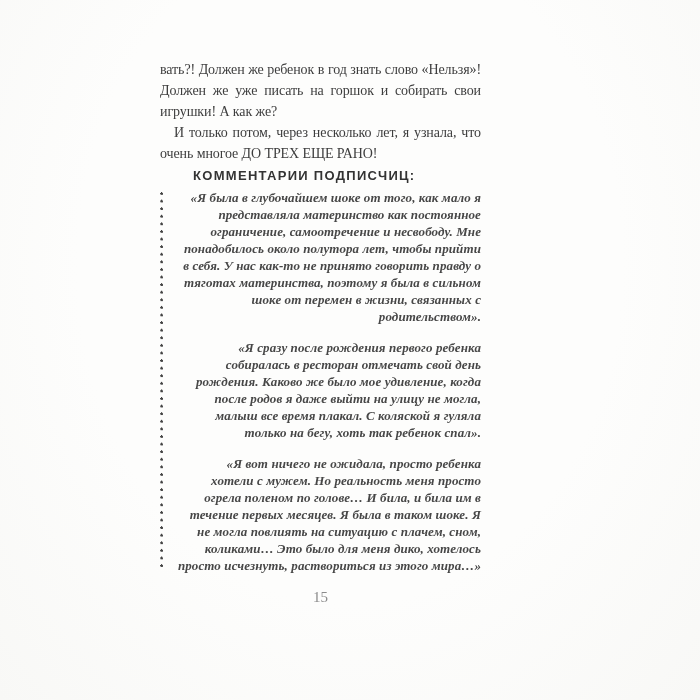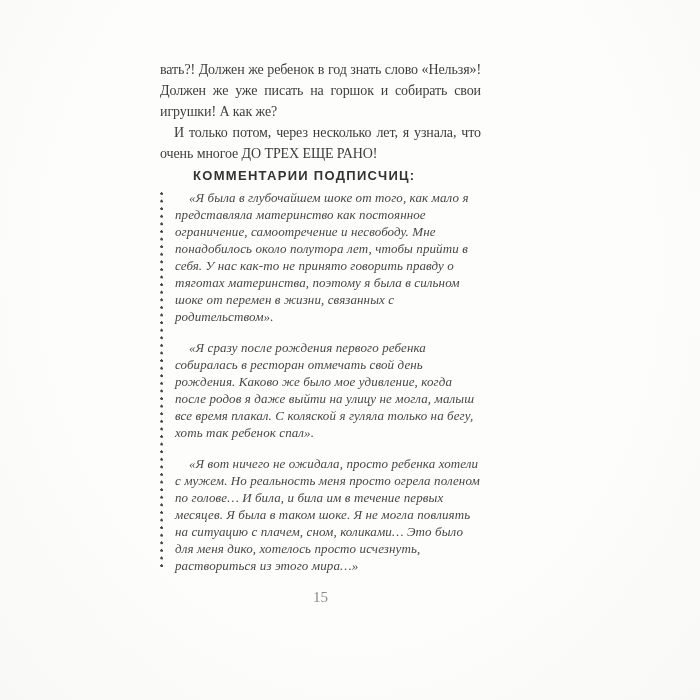--- a/index.html
+++ b/index.html
@@ -56,23 +56,24 @@
     background-image: radial-gradient(circle at 1.6px 1.6px, #454545 1.15px, rgba(0,0,0,0) 1.5px);
     background-size: 4px 7.6px;
     background-repeat: repeat-y;
   }
   .quote {
     margin: 0 0 14px 0;
     font-style: italic;
     font-size: 13px;
     line-height: 17px;
     text-indent: 14px;
-    text-align: left;
+    text-align: right;
     letter-spacing: 0.1px;
     color: #474747;
+    font-weight: bold;
   }
   .quote:last-child { margin-bottom: 16px; }
   .outro { margin-top: 12px; }
   .footer {
     margin-top: 7px;
     text-align: center;
     font-size: 15px;
     line-height: 14px;
     color: #8b8b8b;
   }

